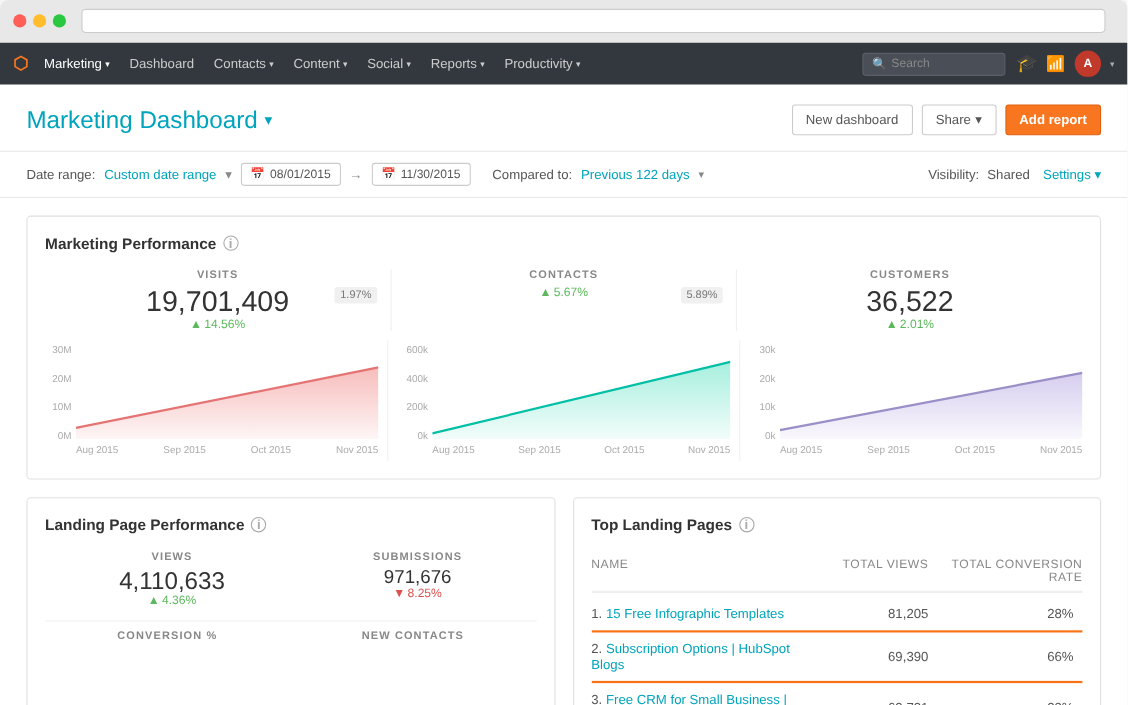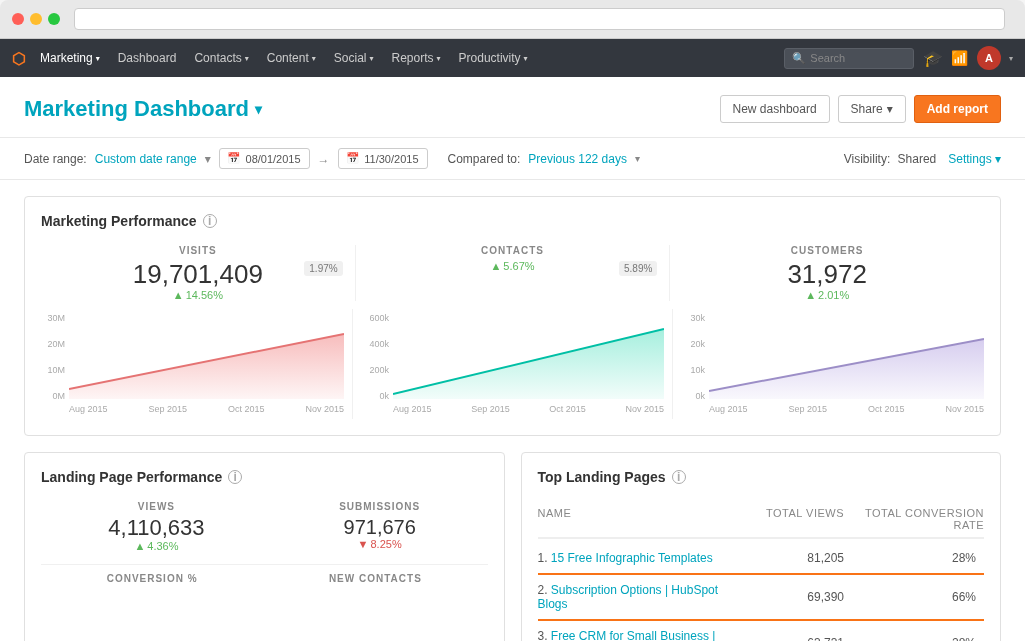--- a/index.html
+++ b/index.html
@@ -94,21 +94,21 @@
       padding: 18px 24px 0;
       display: flex;
       align-items: center;
       justify-content: space-between;
       border-bottom: 1px solid #e8e8e8;
       padding-bottom: 14px;
     }
     .page-title {
       color: #00a4bd;
       font-size: 22px;
-      font-weight: 700;
+      font-weight: 400;
       display: flex;
       align-items: center;
       gap: 6px;
       justify-content: center;
     }
     .title-chevron { font-size: 14px; color: #00a4bd; }
     .header-actions { display: flex; gap: 8px; }
     .btn {
       padding: 6px 12px;
       border-radius: 3px;
@@ -433,21 +433,21 @@
           <div class="metric-badge">5.89%</div>
           <div class="metric-label">CONTACTS</div>
           <div class="metric-change">
             <span class="up-arrow">▲</span>
             <span>5.67%</span>
           </div>
         </div>
 
         <div class="metric-col">
           <div class="metric-label">CUSTOMERS</div>
-          <div class="metric-value">31,972</div>
+          <div class="metric-value">36,522</div>
           <div class="metric-change">
             <span class="up-arrow">▲</span>
             <span>2.01%</span>
           </div>
         </div>
       </div>
 
       <div class="charts-row">
 
         <div class="chart-container">
@@ -550,21 +550,21 @@
           <div class="lp-metric">
             <div class="metric-label">VIEWS</div>
             <div class="metric-value" style="font-size:22px;">4,110,633</div>
             <div class="metric-change">
               <span class="up-arrow">▲</span>
               <span>4.36%</span>
             </div>
           </div>
           <div class="lp-metric">
             <div class="metric-label">SUBMISSIONS</div>
-            <div class="metric-value" style="font-size:20px;">971,676</div>
+            <div class="metric-value" style="font-size:17px;">971,676</div>
             <div class="metric-change down">
               <span class="down-arrow">▼</span>
               <span>8.25%</span>
             </div>
           </div>
         </div>
         <div style="display:flex; justify-content:space-around; margin-top:8px; border-top:1px solid #f0f0f0; padding-top:8px;">
           <div class="metric-label">CONVERSION %</div>
           <div class="metric-label">NEW CONTACTS</div>
         </div>

